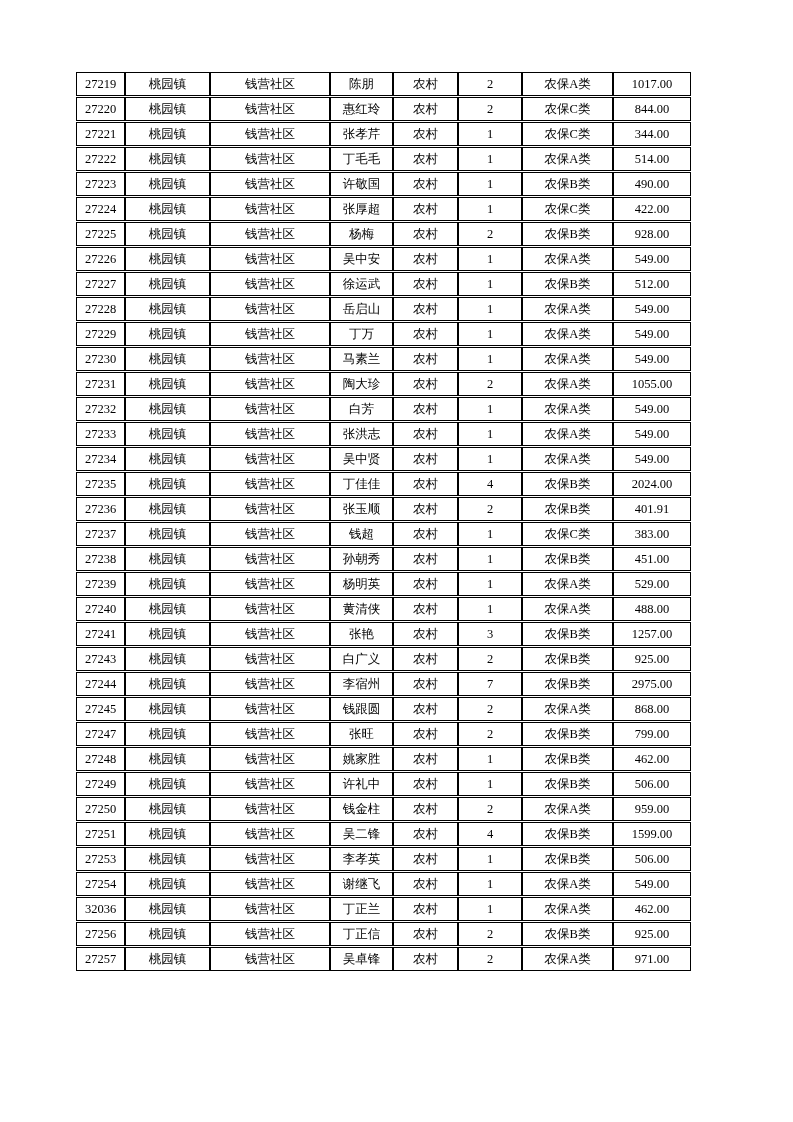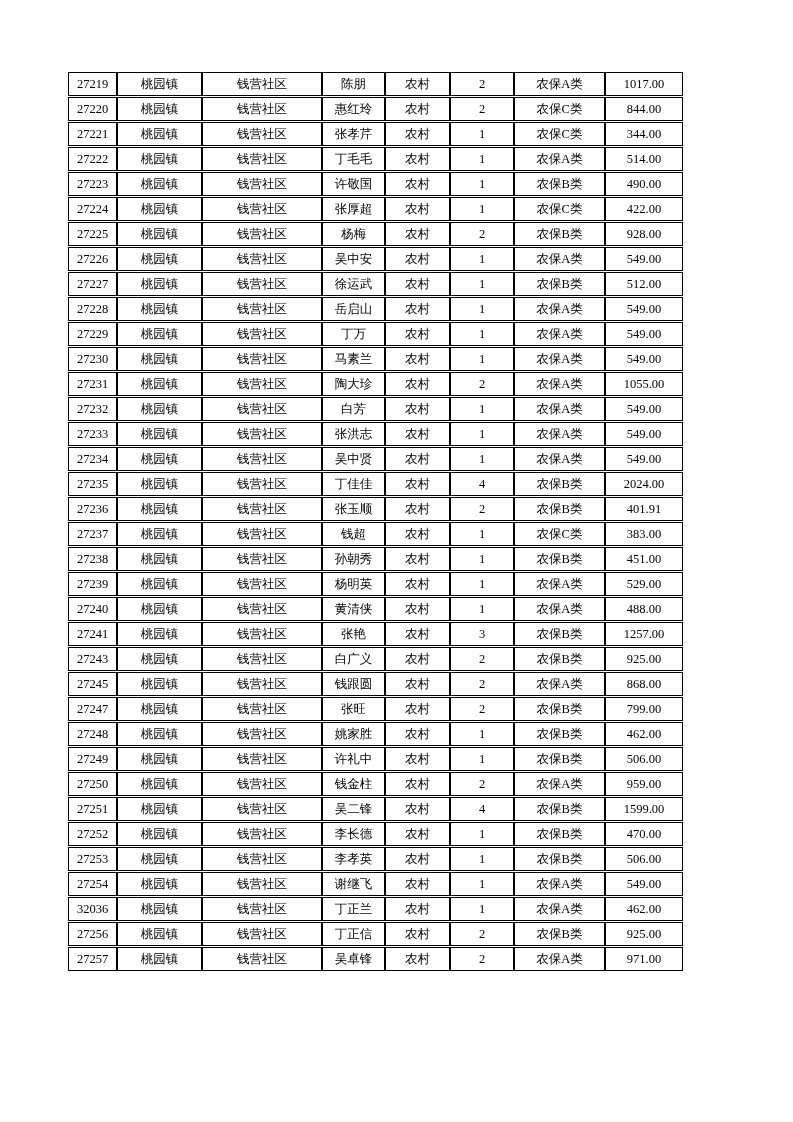--- a/index.html
+++ b/index.html
@@ -16,20 +16,21 @@
   .table-wrap {
     position: absolute;
     left: 68px;
     top: 71px;
   }
   table.data-table {
     border-collapse: separate;
     border-spacing: 0 1px;
     table-layout: fixed;
     width: 615px;
+    margin-left: 8px;
   }
   table.data-table td {
     border: 1px solid #000000;
     height: 24px;
     text-align: center;
     vertical-align: middle;
     font-size: 12.5px;
     line-height: 22px;
     padding: 0 2px;
     white-space: nowrap;
@@ -287,20 +288,30 @@
           <td>27243</td>
           <td>桃园镇</td>
           <td>钱营社区</td>
           <td>白广义</td>
           <td>农村</td>
           <td>2</td>
           <td>农保B类</td>
           <td>925.00</td>
         </tr>
         <tr>
+          <td>27244</td>
+          <td>桃园镇</td>
+          <td>钱营社区</td>
+          <td>李宿州</td>
+          <td>农村</td>
+          <td>7</td>
+          <td>农保B类</td>
+          <td>2975.00</td>
+        </tr>
+        <tr>
           <td>27245</td>
           <td>桃园镇</td>
           <td>钱营社区</td>
           <td>钱跟圆</td>
           <td>农村</td>
           <td>2</td>
           <td>农保A类</td>
           <td>868.00</td>
         </tr>
         <tr>
@@ -345,30 +356,20 @@
         </tr>
         <tr>
           <td>27251</td>
           <td>桃园镇</td>
           <td>钱营社区</td>
           <td>吴二锋</td>
           <td>农村</td>
           <td>4</td>
           <td>农保B类</td>
           <td>1599.00</td>
-        </tr>
-        <tr>
-          <td>27252</td>
-          <td>桃园镇</td>
-          <td>钱营社区</td>
-          <td>李长德</td>
-          <td>农村</td>
-          <td>1</td>
-          <td>农保B类</td>
-          <td>470.00</td>
         </tr>
         <tr>
           <td>27253</td>
           <td>桃园镇</td>
           <td>钱营社区</td>
           <td>李孝英</td>
           <td>农村</td>
           <td>1</td>
           <td>农保B类</td>
           <td>506.00</td>

